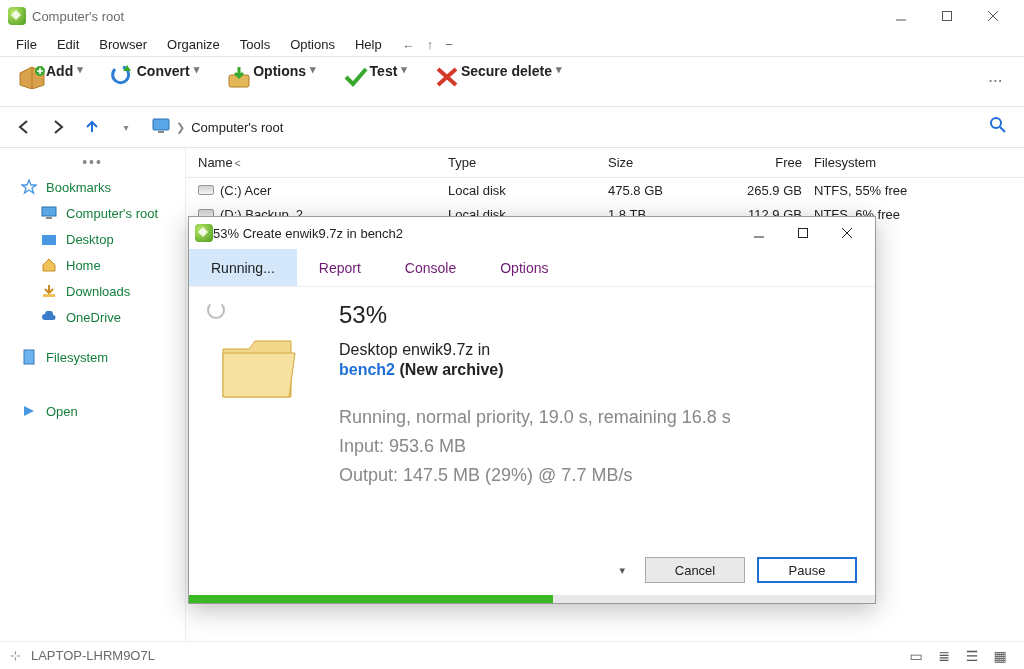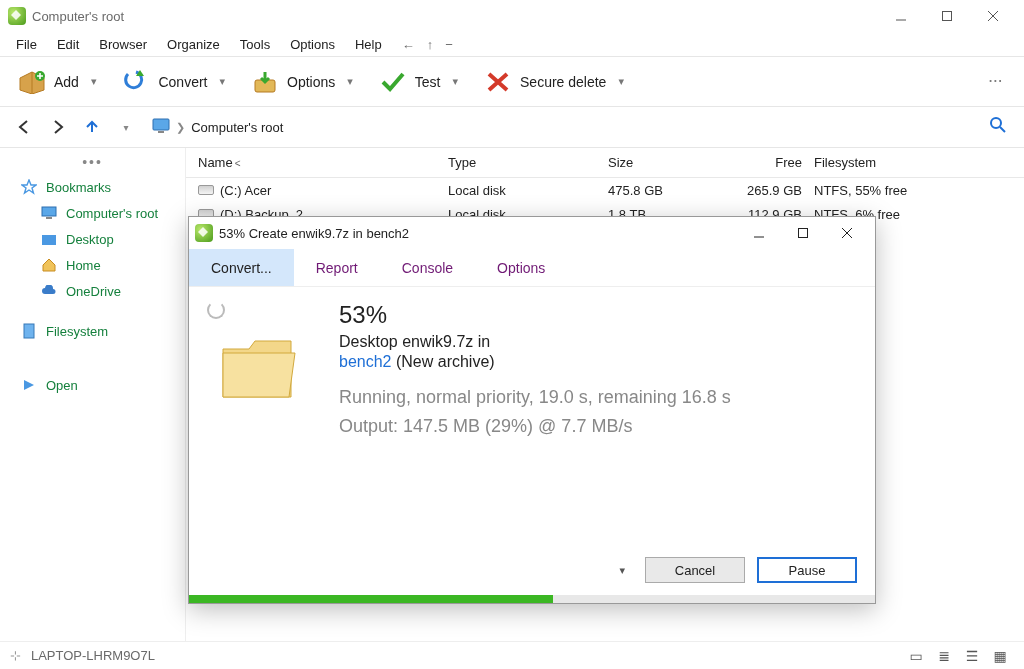--- a/index.html
+++ b/index.html
@@ -44,25 +44,25 @@
     height: 50px;
     display:flex;
     align-items:center;
     padding: 0 8px;
     border-top: 1px solid #e6e6e6;
     background:#fff;
     gap: 6px;
   }
   .tbtn {
     display:flex;
-    align-items:center;
+    align-items:flex-start;
     height:38px;
     padding: 0 10px;
-    gap:8px;
     color:#222;
+    font-weight:bold;
   }
   .tbtn .lbl { font-size:14px; }
   .tbtn .dd { color:#777; margin-left:4px; font-size:11px;}
   .tbtn .ico { width:28px; height:28px; display:flex; align-items:center; justify-content:center;}
   .tdots { margin-left:auto; margin-right:12px; color:#555; letter-spacing:1px; writing-mode:vertical-rl; font-size:14px;}
 
   .navbar {
     height: 42px;
     display:flex;
     align-items:center;
@@ -156,21 +156,21 @@
     display:flex;
     flex-direction:column;
   }
   .dlg-title {
     height:32px;
     display:flex;
     align-items:center;
     padding: 0 6px;
     background:#fff;
   }
-  .dlg-title .t { margin-left:6px; font-size:13px; color:#222;}
+  .dlg-title .t { font-size:13px; color:#222;}
   .dlg-title .spacer { flex:1;}
   .dlg-title .winctrl { width:44px; height:28px; display:flex; align-items:center; justify-content:center;}
   .dlg-tabs {
     height:38px;
     display:flex;
     align-items:stretch;
     background:#fff;
     border-bottom: 1px solid #eee;
   }
   .dlg-tab {
@@ -187,23 +187,23 @@
   .dlg-body {
     flex:1;
     display:flex;
     padding: 14px 18px 0 18px;
     gap: 22px;
   }
   .dlg-icon-col { width:110px; display:flex; flex-direction:column; align-items:flex-start; }
   .spinner { width:18px; height:18px; border:2px solid #bbb; border-top-color:transparent; border-radius:50%; margin-bottom: 14px;}
   .folder-ico { width:80px; height:72px; margin-left:12px; }
   .dlg-info { flex:1; }
-  .dlg-pct { font-size:24px; color:#222; margin-bottom:4px; }
+  .dlg-pct { font-size:24px; color:#222; margin-bottom:12px; }
   .dlg-line1 { font-size:16px; color:#222; margin-bottom:2px; }
-  .dlg-line2 { font-size:16px; color:#222; margin-bottom:12px; }
+  .dlg-line2 { font-size:16px; color:#222; margin-bottom:24px;font-weight:bold; }
   .dlg-line2 .link { color:#1e6fd6; }
   .dlg-small { font-size:18px; color:#888; line-height:1.6; }
   .dlg-buttons {
     height:50px;
     display:flex;
     align-items:center;
     justify-content:flex-end;
     gap: 12px;
     padding: 0 18px;
   }
@@ -427,20 +427,29 @@
     <div class="side-item indent">
       <span class="sico">
           <svg width="16" height="14">
             <path d="M2 7 L8 1 L14 7 L14 13 L2 13 Z" fill="#f0c35a" stroke="#c88c20"></path>
           </svg>
         </span>
       <span>Home</span>
     </div>
     <div class="side-item indent">
       <span class="sico">
+          <svg width="16" height="14">
+            <path d="M8 1 L8 8 M4 5 L8 9 L12 5" stroke="#c88c20" stroke-width="2" fill="none"></path>
+            <rect x="2" y="10" width="12" height="3" fill="#f0c35a"></rect>
+          </svg>
+        </span>
+      <span>Downloads</span>
+    </div>
+    <div class="side-item indent">
+      <span class="sico">
           <svg width="16" height="12">
             <path d="M4 9 a3 3 0 0 1 0 -6 a4 4 0 0 1 8 1 a2.5 2.5 0 0 1 0 5 Z" fill="#3a7cc9"></path>
           </svg>
         </span>
       <span>OneDrive</span>
     </div>
 
     <div class="side-gap"></div>
     <div class="side-item">
       <span class="sico">
@@ -525,21 +534,21 @@
       </div>
     <div class="winctrl">
         <svg width="12" height="12">
           <line x1="1" y1="1" x2="11" y2="11" stroke="#222"></line>
           <line x1="11" y1="1" x2="1" y2="11" stroke="#222"></line>
         </svg>
       </div>
   </div>
 
   <div class="dlg-tabs">
-    <div class="dlg-tab active">Convert...</div>
+    <div class="dlg-tab active">Running...</div>
     <div class="dlg-tab">Report</div>
     <div class="dlg-tab">Console</div>
     <div class="dlg-tab">Options</div>
   </div>
 
   <div class="dlg-body">
     <div class="dlg-icon-col">
       <div class="spinner"></div>
       <div class="folder-ico">
         <svg width="80" height="72" viewBox="0 0 80 72">
@@ -549,20 +558,21 @@
       </div>
     </div>
     <div class="dlg-info">
       <div class="dlg-pct">53%</div>
       <div class="dlg-line1">Desktop enwik9.7z in</div>
       <div class="dlg-line2">
         <span class="link">bench2</span>
         <span>(New archive)</span>
       </div>
       <div class="dlg-small">Running, normal priority, 19.0 s, remaining 16.8 s</div>
+      <div class="dlg-small">Input: 953.6 MB</div>
       <div class="dlg-small">Output: 147.5 MB (29%) @ 7.7 MB/s</div>
     </div>
   </div>
 
   <div class="dlg-buttons">
     <span class="dlg-dd">▾</span>
     <div class="dlg-btn">Cancel</div>
     <div class="dlg-btn primary">Pause</div>
   </div>
 

